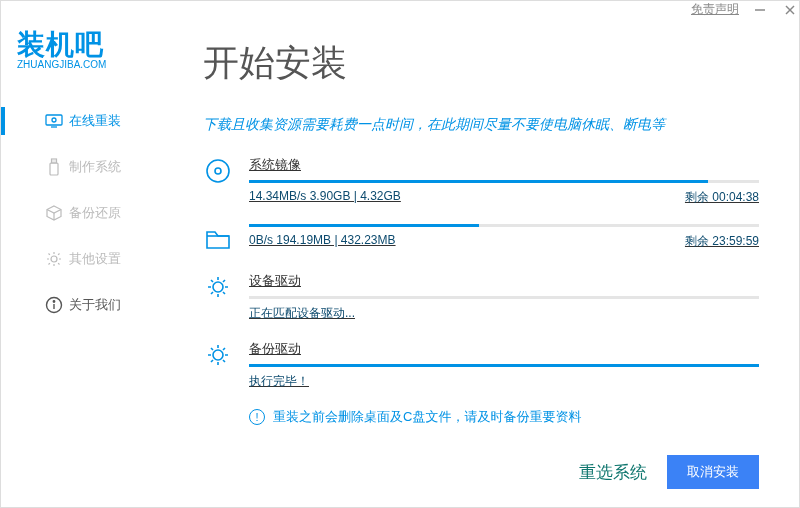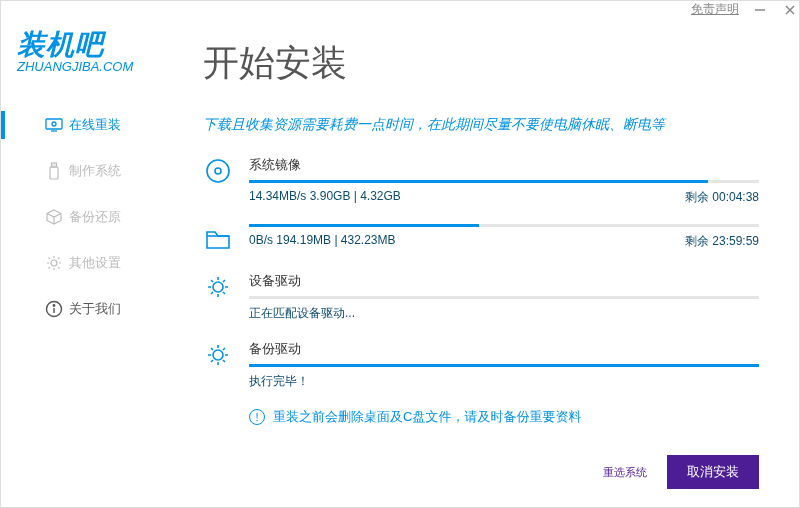--- a/index.html
+++ b/index.html
@@ -38,32 +38,31 @@
     .container {
       display: flex;
       height: calc(100% - 28px);
     }
     .sidebar {
       width: 174px;
       padding-top: 2px;
     }
     .logo {
       padding: 0 16px 28px 16px;
-      font-style: italic;
     }
     .logo-main {
       color: #0092e5;
       font-weight: bold;
       font-size: 28px;
       letter-spacing: 1px;
       line-height: 1;
     }
     .logo-sub {
       color: #0092e5;
-      font-size: 13px;
+      font-size: 10px;
       letter-spacing: 0;
     }
     .nav-item {
       display: flex;
       align-items: center;
       padding: 14px 0 14px 44px;
       color: #bbb;
       cursor: pointer;
       position: relative;
       gap: 6px;
@@ -117,20 +116,21 @@
       width: 30px;
       height: 30px;
       display: flex;
       align-items: center;
       justify-content: center;
       color: #0092e5;
       flex-shrink: 0;
     }
     .task-body {
       flex: 1;
+      text-decoration: underline;
     }
     .task-title {
       font-size: 13px;
       color: #333;
       margin-bottom: 6px;
     }
     .progress-bar {
       height: 3px;
       background: #e5e5e5;
       margin-bottom: 6px;
@@ -168,27 +168,27 @@
     }
     .footer {
       position: absolute;
       bottom: 18px;
       right: 40px;
       display: flex;
       gap: 20px;
       align-items: center;
     }
     .btn-link {
-      color: #4c1d95;
+      color: #0f766e;
       cursor: pointer;
-      font-size: 11px;
+      font-size: 17px;
       font-family: Liberation Serif, serif;
     }
     .btn-primary {
-      background: #4c1d95;
+      background: #3b82f6;
       color: #fff;
       padding: 8px 20px;
       cursor: pointer;
       font-size: 13px;
     }
     svg { display: block; }
   </style>
 </head>
 <body>
 

